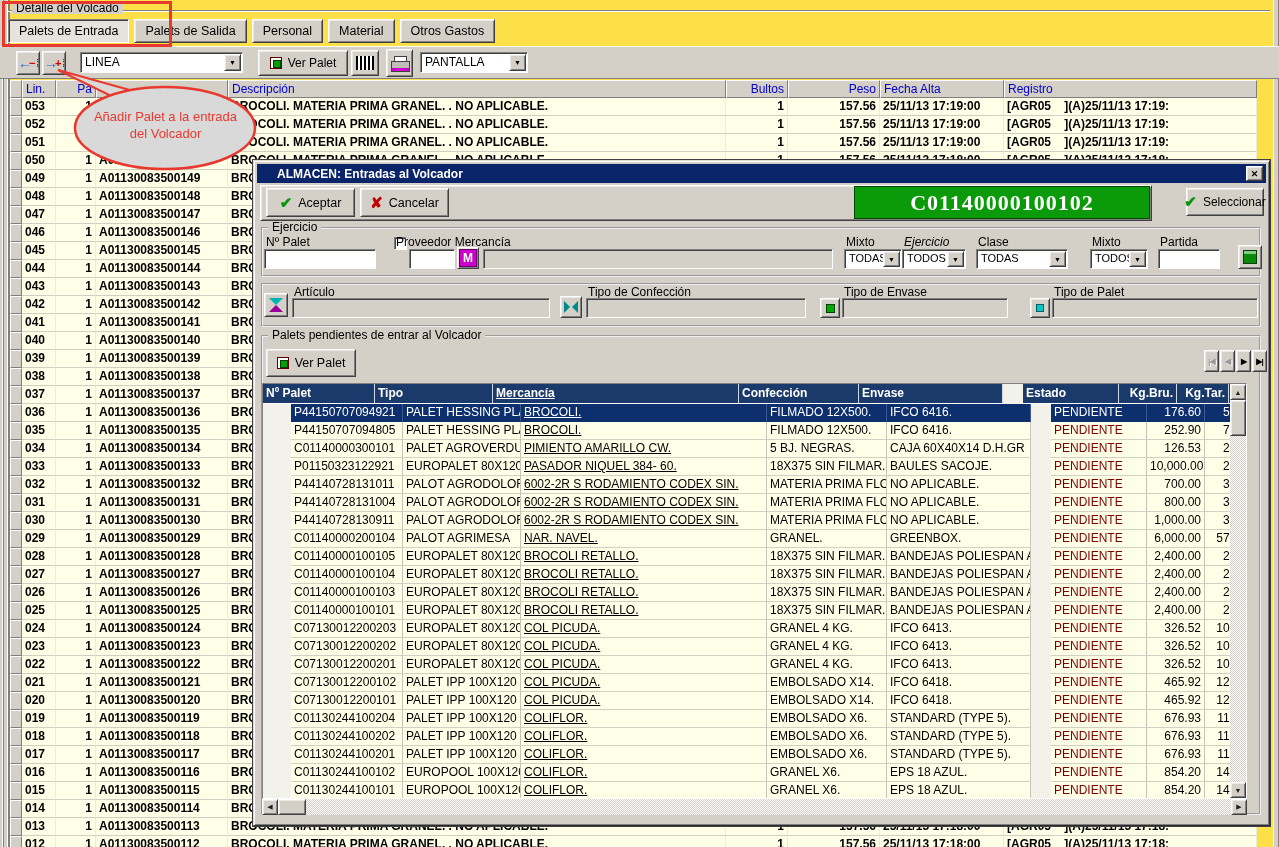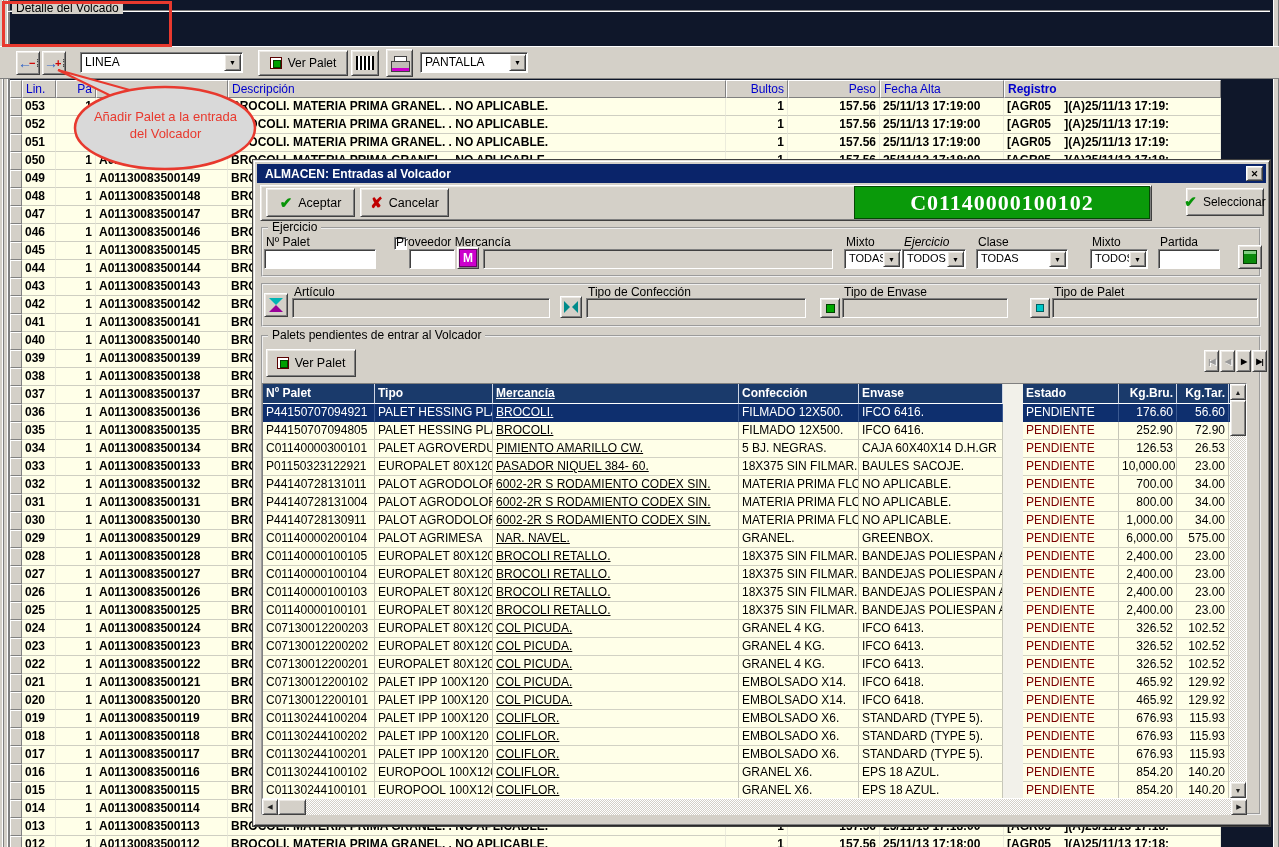--- a/index.html
+++ b/index.html
@@ -1,17 +1,17 @@
 <!DOCTYPE html>
 <html><head>
 <meta charset="utf-8">
 <style>
   html,body{margin:0;padding:0;background:#808080;}
   *{box-sizing:border-box;}
-  .screen{position:relative;width:1279px;height:847px;background:#0f172a;overflow:hidden;
+  .screen{position:relative;width:1279px;height:847px;background:#fde047;overflow:hidden;
           font-family:"Liberation Sans",sans-serif;font-size:12px;color:#000;}
   .abs{position:absolute;}
   
   .btn3d{background:#d4d0c8;border:1px solid;border-color:#fff #404040 #404040 #fff;
          box-shadow:inset 1px 1px 0 #ece9e4, inset -1px -1px 0 #808080;cursor:default;}
   .sunken{border:1px solid;border-color:#808080 #fff #fff #808080;box-shadow:inset 1px 1px 0 #404040;background:#fff;}
   .etched{border:2px groove #efefef;}
   .gblabel{position:absolute;background:#d4d0c8;padding:0 4px;line-height:12px;}
   
   .edgeL{left:0;top:0;width:10px;height:847px;background:linear-gradient(90deg,#d4d0c8 0 2px,#fff 2px 3px,#808080 3px 4px,#d4d0c8 4px 7px,#fff 7px 8px,#808080 8px 10px);}
@@ -40,29 +40,29 @@
   
   .mgrid{left:10px;top:80px;width:1269px;height:767px;overflow:hidden;}
   .mhead{display:flex;height:18px;}
   .mhc{background:#d4d0c8;color:#0000cc;font-size:12px;padding:1px 3px;border:1px solid;border-color:#fff #808080 #808080 #fff;overflow:hidden;white-space:nowrap;flex:none;}
   .bgrow{display:flex;height:18px;}
   .bc{background:#ffffe8;border-right:1px solid #ececdc;border-bottom:1px solid #cfcfc2;padding:0 3px;line-height:17px;
       font-weight:bold;font-size:12px;overflow:hidden;white-space:nowrap;flex:none;}
   .bc.mark{background:#d4d0c8;border:1px solid;border-color:#fff #808080 #808080 #fff;}
   .w-mk{width:12px;}.w-lin{width:34px;}.w-pal{width:40px;text-align:right;}.w-np{width:132px;}
   .w-desc{width:498px;}.w-bul{width:62px;text-align:right;}.w-peso{width:92px;text-align:right;}
-  .w-fec{width:124px;}.w-reg{width:217px;white-space:pre;font-weight:bold;}
+  .w-fec{width:124px;}.w-reg{width:253px;white-space:pre;}
   
   .callout-svg{left:40px;top:58px;z-index:5;pointer-events:none;}
   .callout-text{left:78px;top:108px;width:175px;text-align:center;color:#e8392e;font-size:13px;line-height:17px;z-index:5;pointer-events:none;}
   
   .dialog{left:253px;top:160px;width:1017px;height:666px;background:#d4d0c8;z-index:10;
           border:1px solid;border-color:#dfdcd5 #2a2a2a #2a2a2a #dfdcd5;box-shadow:inset 1px 1px 0 #fff,inset -1px -1px 0 #808080,0 0 0 1px #404040;}
   .titlebar{position:absolute;left:3px;top:3px;width:1009px;height:19px;background:#0a246a;display:flex;align-items:center;}
-  .titlebar .title{color:#fff;font-weight:bold;font-size:12px;padding-left:8px;}
+  .titlebar .title{color:#fff;font-weight:bold;font-size:12px;padding-left:20px;}
   .closebtn{position:absolute;right:3px;top:2px;width:17px;height:15px;font-size:9px;font-weight:bold;display:flex;align-items:center;justify-content:center;}
   .panel3d{position:absolute;border:1px solid;border-color:#fff #404040 #404040 #fff;box-shadow:inset 1px 1px 0 #ece9e4, inset -1px -1px 0 #808080;}
   .dbtn{position:absolute;display:flex;align-items:center;justify-content:center;font-size:12.5px;gap:6px;}
   .ic-check{color:#089408;font-weight:bold;font-size:15px;}
   .ic-cross{color:#c00000;font-weight:bold;font-size:15px;}
   .codebox{position:absolute;background:#0a9a0a;border:1px solid #044804;color:#fff;display:flex;align-items:center;justify-content:center;
            font-family:"Liberation Serif",serif;font-weight:bold;font-size:22px;letter-spacing:1px;}
   .flabel{position:absolute;font-size:12px;white-space:nowrap;}
   .tinput{position:absolute;background:#fff;border:1px solid;border-color:#808080 #fff #fff #808080;box-shadow:inset 1px 1px 0 #404040;
           font-family:"Liberation Sans",sans-serif;font-size:12px;padding:0 3px;outline:none;}
@@ -70,21 +70,21 @@
   .checkbox{position:absolute;width:13px;height:13px;background:#fff;}
   .icbtn{position:absolute;display:flex;align-items:center;justify-content:center;}
   .mglyph{background:#cc00cc;color:#fff;font-weight:bold;font-size:12px;width:100%;height:100%;display:flex;align-items:center;justify-content:center;border:1px solid #660066;}
   .book{display:inline-block;width:14px;height:14px;background:#0a8a0a;border:1px solid #033d03;box-shadow:inset 0 3px 0 #7fce7f;}
   .sqgreen{display:inline-block;width:9px;height:9px;background:#00a800;border:1px solid #004000;}
   .sqcyan{display:inline-block;width:8px;height:8px;background:#00c8c8;border:1px solid #006060;}
   
   .dtable{position:absolute;border:1px solid;border-color:#808080 #fff #fff #808080;background:#f2f1ea;overflow:hidden;}
   .dhead{display:flex;height:20px;}
   .dhc{background:#1a3a6b;color:#fff;font-weight:bold;font-size:12px;padding:2px 3px;border-right:1px solid #cfd6e4;border-bottom:1px solid #fff;overflow:hidden;white-space:nowrap;flex:none;}
-  .drow{display:flex;height:18px;}
+  .drow{display:flex;height:18px;padding-left:28px;}
   .dc{background:#ffffe8;border-right:1px solid #c6c6b8;border-bottom:1px solid #d2d2c4;padding:0 3px;line-height:17px;font-size:12px;overflow:hidden;white-space:nowrap;flex:none;}
   .drow.sel .dc{background:#0e2f6e;color:#fff;border-right-color:#3c5a92;border-bottom-color:#0e2f6e;}
   .dc.est{color:#7b0000;}
   .drow.sel .dc.est{color:#fff;}
   .w-dnp{width:112px;}.w-dtipo{width:118px;}.w-dmerc{width:246px;text-decoration:underline;}.w-dconf{width:120px;}.w-denv{width:144px;}
   .w-dest{width:96px;margin-left:20px;}.w-dbru{width:58px;text-align:right;}.w-dtar{width:52px;text-align:right;}.w-dne{width:21px;}
   
   .sbtrack{position:absolute;background-color:#d4d0c8;background-image:linear-gradient(45deg,#fff 25%,transparent 25%,transparent 75%,#fff 75%),linear-gradient(45deg,#fff 25%,transparent 25%,transparent 75%,#fff 75%);background-size:2px 2px;background-position:0 0,1px 1px;}
   .sbtn{position:absolute;width:16px;height:16px;display:flex;align-items:center;justify-content:center;font-size:7px;color:#202020;}
   .sthumb{position:absolute;}
@@ -94,20 +94,27 @@
 </head>
 <body>
 
 <div class="screen">
   <div class="abs edgeL"></div>
   <div class="abs edgeR"></div>
 
   <div class="abs topline"></div>
   <div class="gblabel" style="left:12px;top:2px;z-index:2;">Detalle del Volcado</div>
 
+  <div class="abs tabbar">
+      <div class="tab btn3d tab-active">Palets de Entrada</div>
+      <div class="tab btn3d">Palets de Salida</div>
+      <div class="tab btn3d">Personal</div>
+      <div class="tab btn3d">Material</div>
+      <div class="tab btn3d">Otros Gastos</div>
+    </div>
 
   <div class="abs redrect"></div>
 
   <div class="abs toolpanel">
     <div class="tbtn btn3d" style="left:16px;top:4px;width:24px;height:24px;">
       <span class="tb-arrow">←</span>
         <span class="tb-sign">−</span>
         <span class="tb-dots">⁞</span>
     </div>
     <div class="tbtn btn3d" style="left:42px;top:4px;width:24px;height:24px;">

